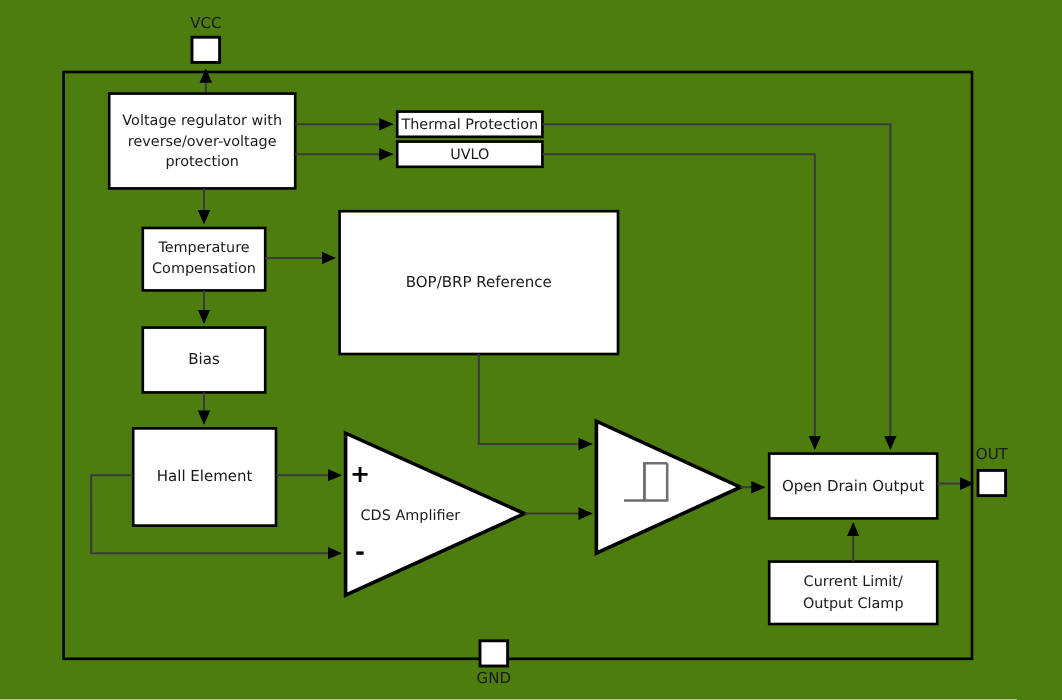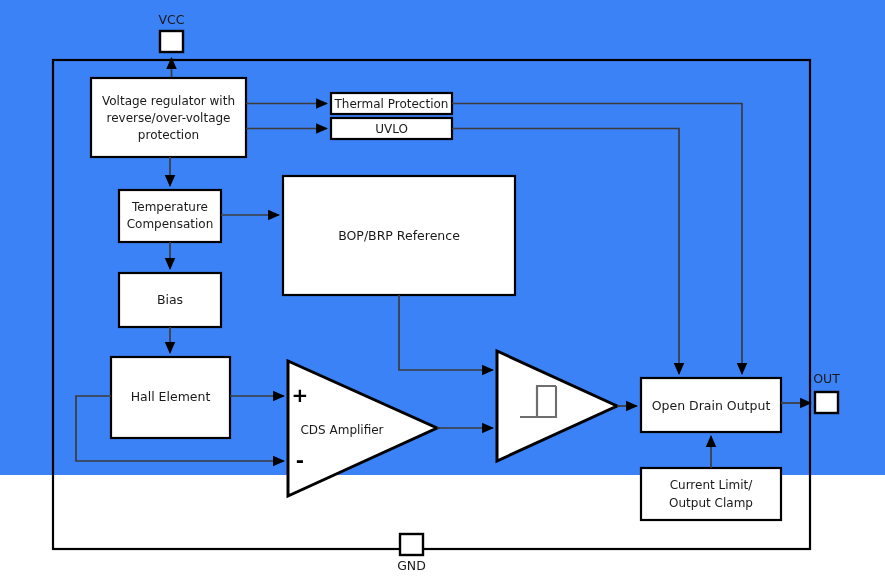--- a/index.html
+++ b/index.html
@@ -9,22 +9,22 @@
   }
   body {
     width: 885px;
     height: 583px;
     overflow: hidden;
     font-family: "DejaVu Sans", sans-serif;
   }
   #diagram-root {
     position: relative;
     width: 885px;
-    height: 475px;
-    background: #3b82f6;
+    height: 583px;
+    background: #4d7c0f;
     text-decoration: underline;
   }
   svg#block-diagram {
     display: block;
     width: 885px;
     height: 583px;
   }
   .blk {
     fill: #ffffff;
     stroke: #000000;

